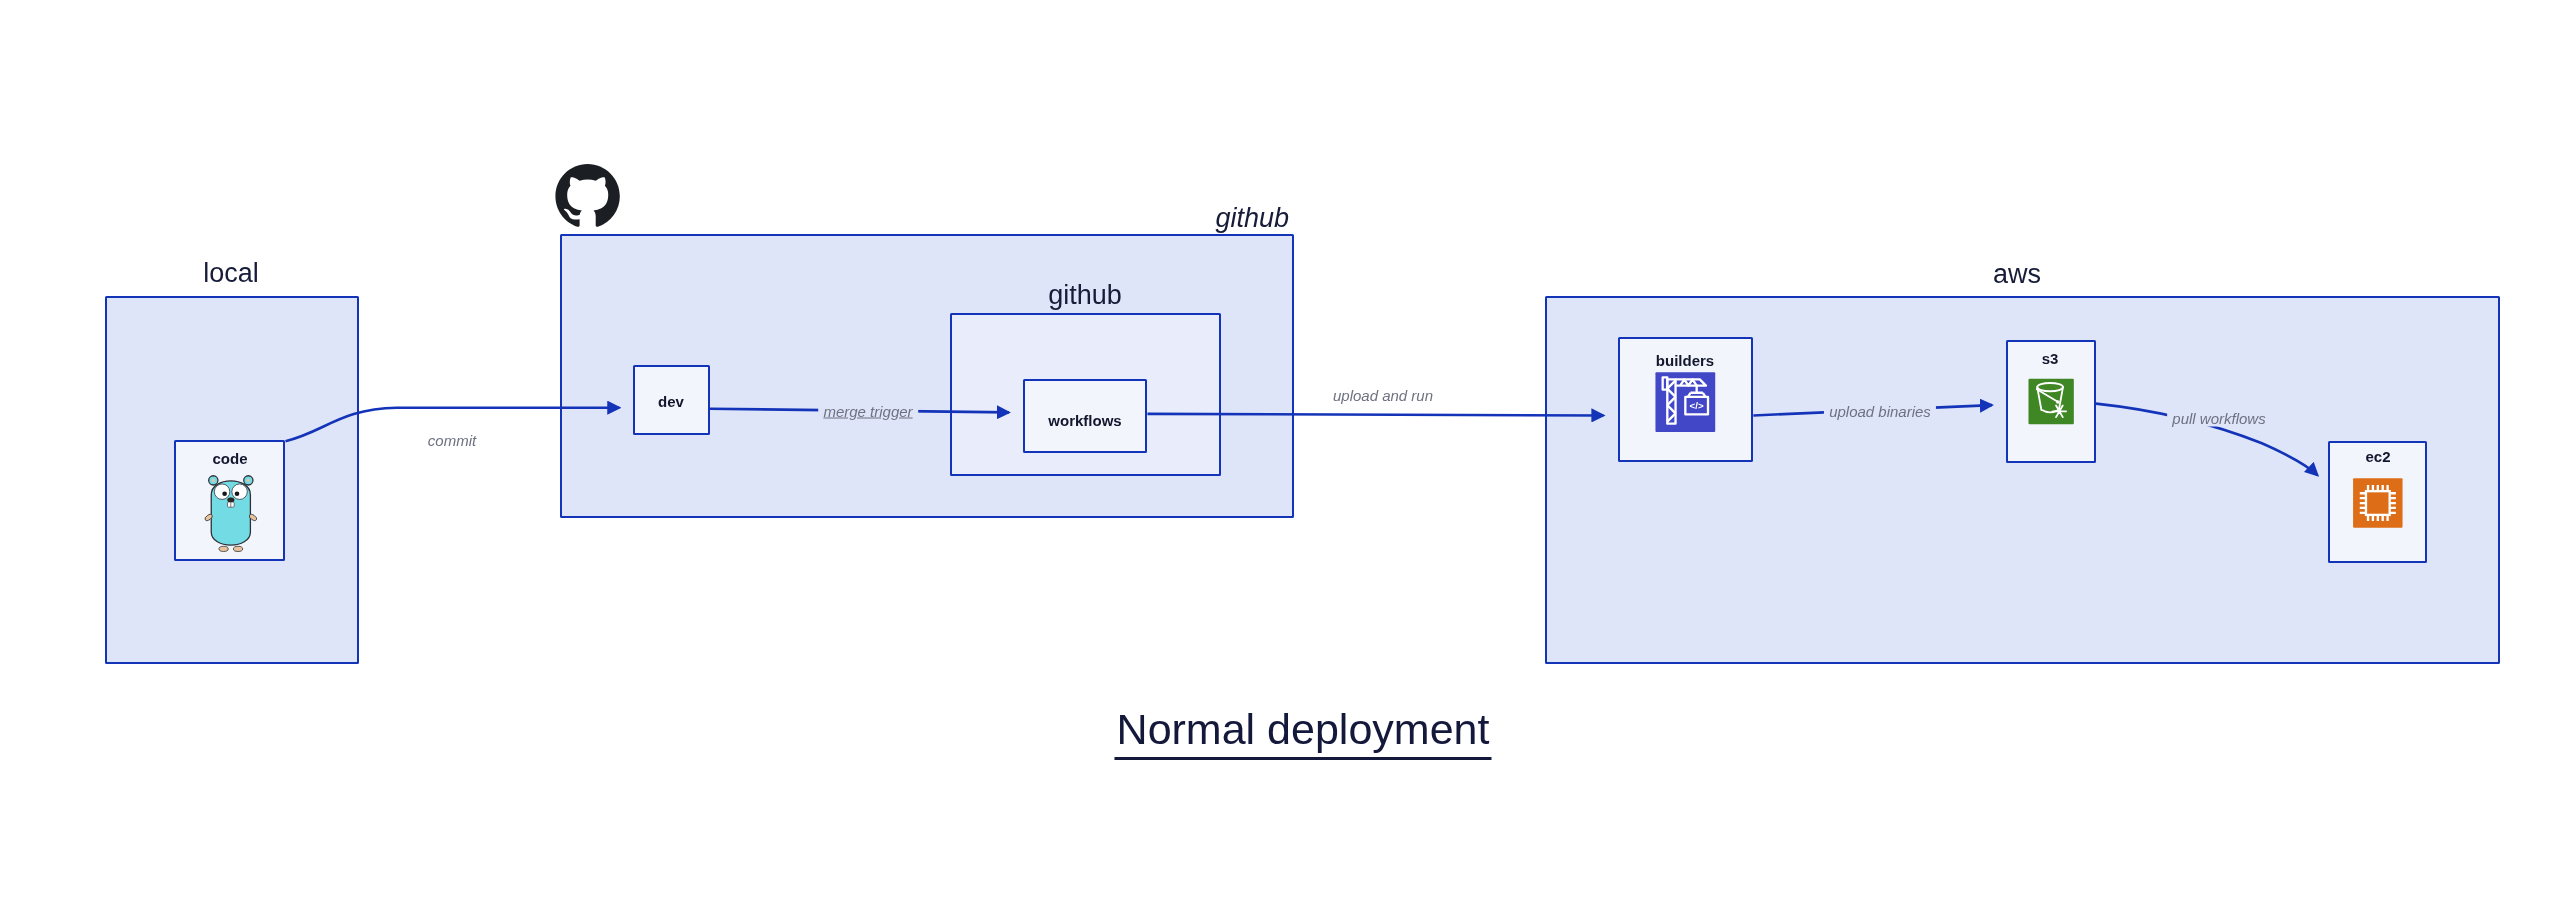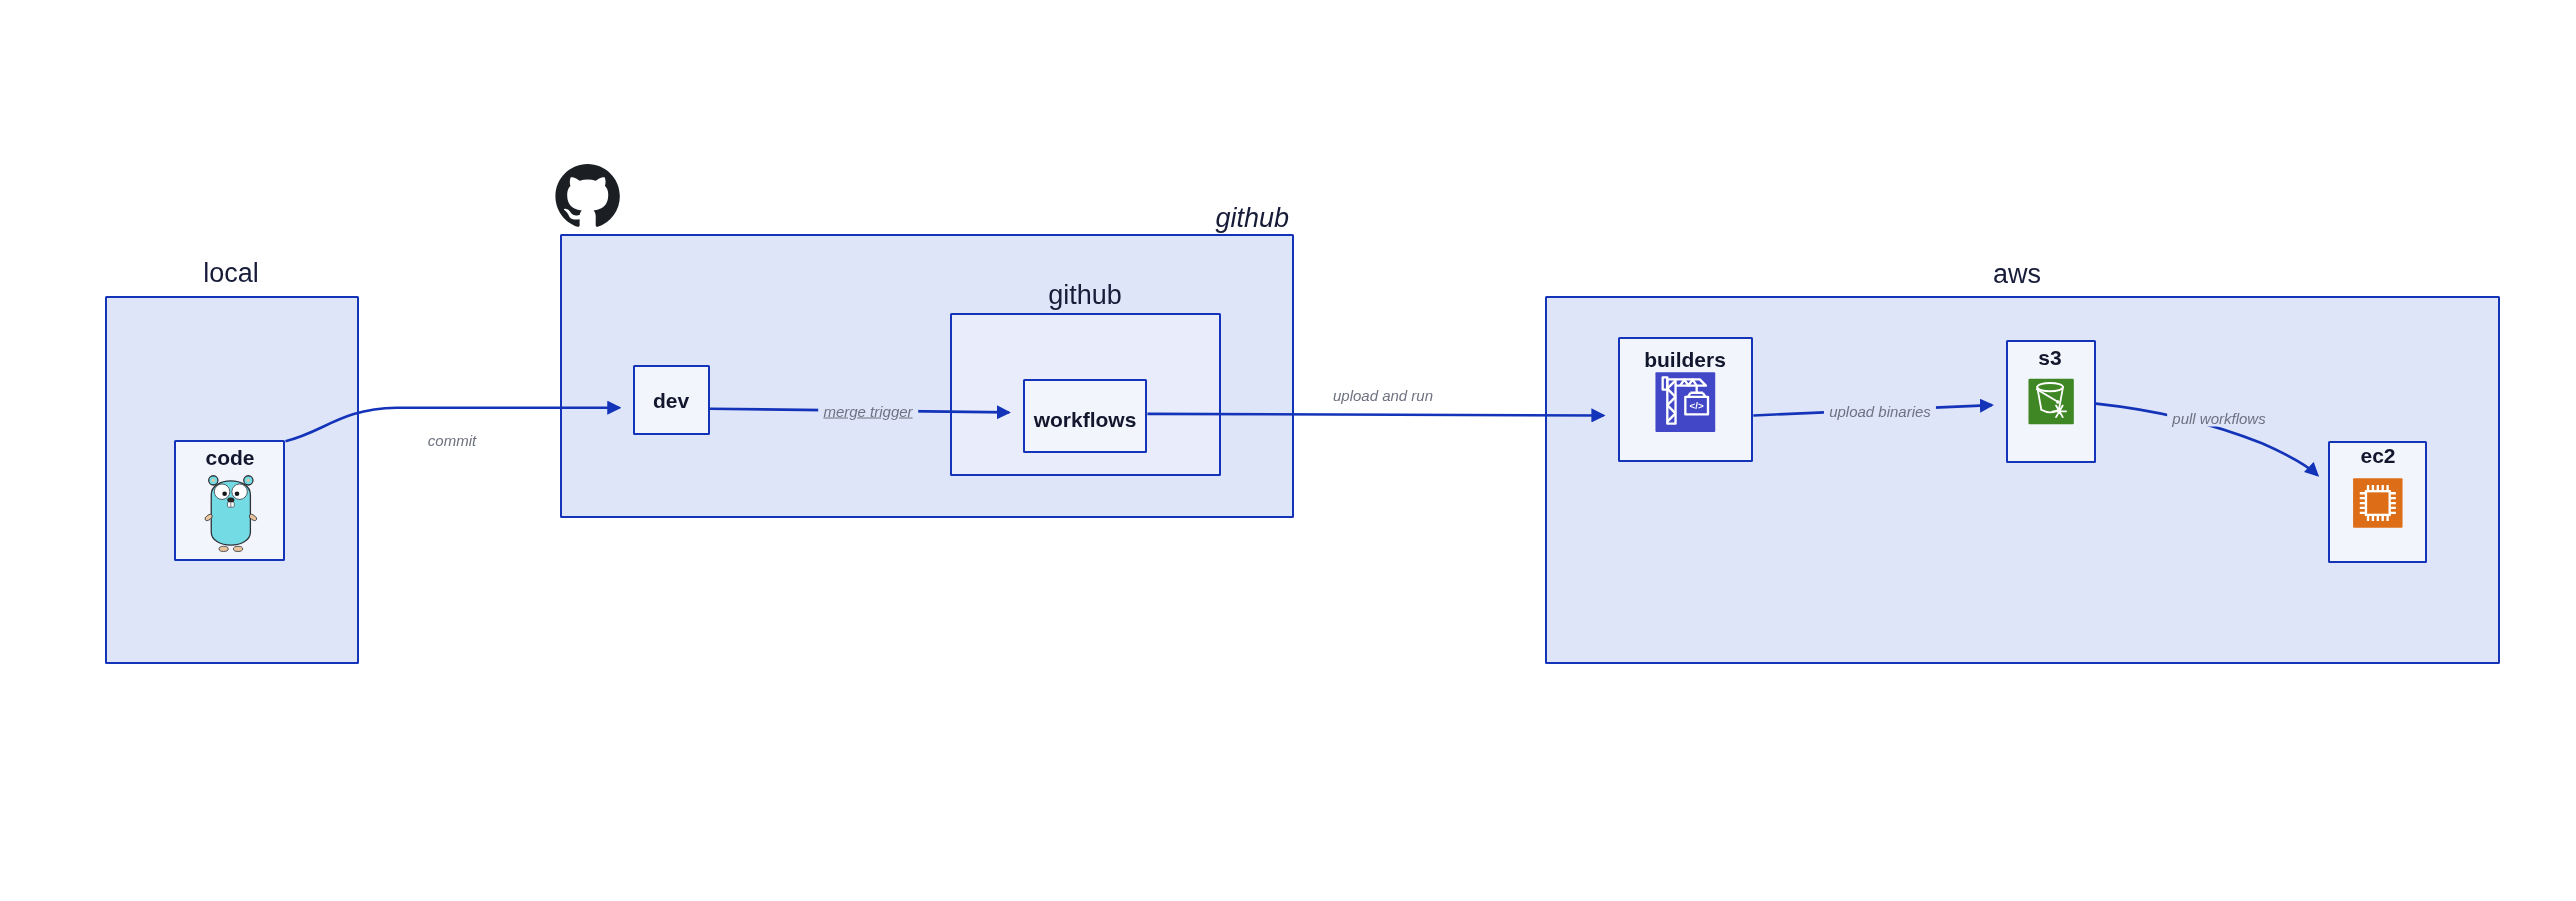--- a/index.html
+++ b/index.html
@@ -9,21 +9,21 @@
     --blue:#1333b8;--navy:#171c38;--gray:#6e7280;
     --cfill:#dfe5f9;--mfill:#e9edfb;--nfill:#f3f5fc;
   }
   .container,.node{position:absolute;box-sizing:border-box;border:2.6px solid var(--blue);border-radius:1.5px;}
   .container{background:var(--cfill);}
   .container.master{background:var(--mfill);}
   .node{background:var(--nfill);}
   .overlay{position:absolute;left:0;top:0;width:2604px;height:902px;pointer-events:none;}
   .container-label{position:absolute;font-size:27px;color:var(--navy);transform:translate(-50%,-50%);white-space:nowrap;}
   .container-label.right{transform:translate(-100%,-50%);font-style:italic;}
-  .node-label{position:absolute;font-size:21px;font-weight:bold;color:#12172e;transform:translate(-50%,-50%);white-space:nowrap;}
+  .node-label{position:absolute;font-size:15px;font-weight:bold;color:#12172e;transform:translate(-50%,-50%);white-space:nowrap;}
   .edge-label{position:absolute;font-size:15px;font-style:italic;color:var(--gray);transform:translate(-50%,-50%);white-space:nowrap;padding:0 5.2px;}
   .bg-white{background:#ffffff;}
   .bg-cont{background:var(--cfill);}
   .page-title{
     position:absolute;left:1303px;top:705px;transform:translateX(-50%);
     font-size:43px;color:#14183a;border-bottom:3.6px solid #14183a;padding:0 2.1px 3.1px 2.1px;white-space:nowrap;
   }
 </style>
 </head>
 <body>
@@ -127,15 +127,16 @@
   <div class="node-label" style="left:1685px;top:360px;">builders</div>
   <div class="node-label" style="left:2050px;top:358px;">s3</div>
   <div class="node-label" style="left:2378px;top:456px;">ec2</div>
 
   <div class="edge-label bg-white" style="left:452px;top:408px;margin-top:32px;">commit</div>
   <div class="edge-label bg-cont" style="left:868px;top:411px;text-decoration:underline;">merge trigger</div>
   <div class="edge-label bg-white" style="left:1383px;top:395px;text-align:center;">upload and run</div>
   <div class="edge-label bg-cont" style="left:1880px;top:411px;">upload binaries</div>
   <div class="edge-label bg-cont" style="left:2219px;top:418px;">pull workflows</div>
 
+  <div class="page-title">Normal deployment</div>
 
 </div>
 
 
 </body></html>

